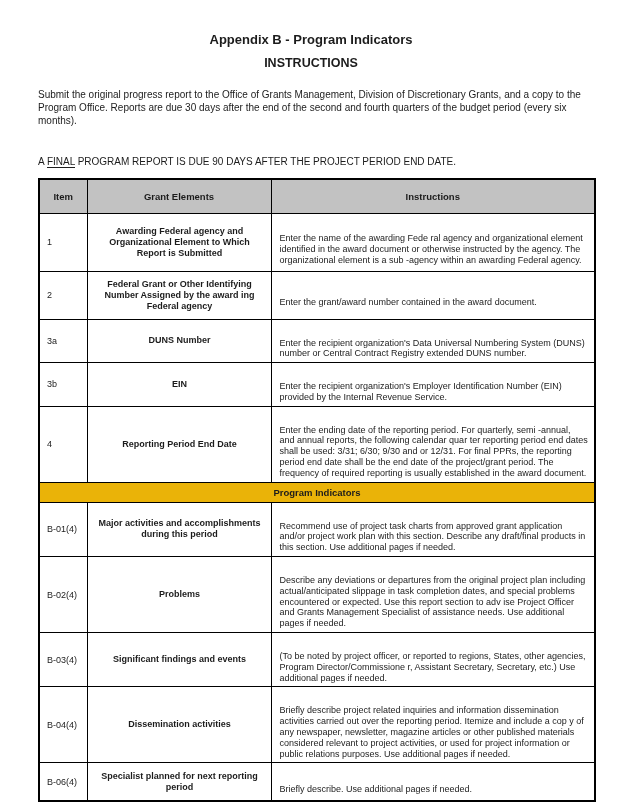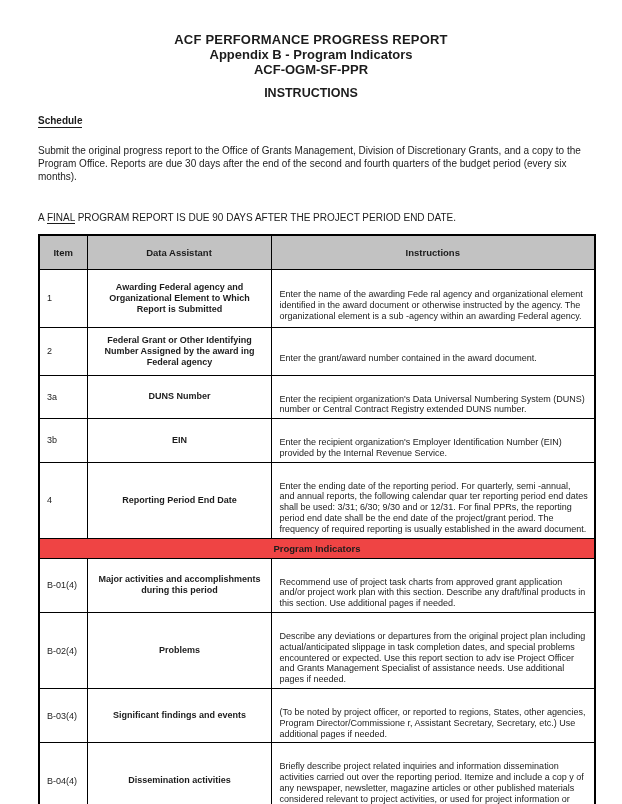--- a/index.html
+++ b/index.html
@@ -52,59 +52,54 @@
     line-height: 11px;
     padding: 2px 8px 2px 9px;
     text-align: center;
   }
   td.c-instr {
     font-size: 9px;
     line-height: 10.8px;
     padding: 18px 6px 3px 8px;
   }
   tr.section-row td {
-    background: #ef4444;
+    background: #eab308;
     font-size: 9.5px;
     font-weight: bold;
     text-align: center;
     height: 20px;
   }
 </style>
 </head>
 <body>
 
 <div class="page">
 
   <div class="title-block">
-    <div class="title-main">ACF PERFORMANCE PROGRESS REPORT</div>
     <div class="title-sub">Appendix B - Program Indicators</div>
-    <div class="title-sub">ACF-OGM-SF-PPR</div>
     <div class="instructions-heading">INSTRUCTIONS</div>
   </div>
 
   <div class="content">
 
-    <div class="schedule-heading">
-      <span>Schedule</span>
-    </div>
 
     <p class="para">Submit the original progress report to the Office of Grants Management, Division of Discretionary Grants, and a copy to the Program Office.  Reports are due 30 days after the end of the second and fourth quarters of the budget period (every six months).</p>
 
     <p class="para final-note"><span>A </span><span class="u">FINAL</span><span> PROGRAM REPORT IS DUE 90 DAYS AFTER THE PROJECT PERIOD END DATE.</span></p>
 
     <table class="instr-table">
       <colgroup>
         <col style="width:48px">
         <col style="width:184px">
         <col style="width:324px">
       </colgroup>
       <thead>
         <tr>
           <th>Item</th>
-          <th>Data Assistant</th>
+          <th>Grant Elements</th>
           <th>Instructions</th>
         </tr>
       </thead>
       <tbody>
         <tr style="height:58px">
           <td class="c-item">1</td>
           <td class="c-elem">Awarding Federal agency and Organizational Element to Which Report is Submitted</td>
           <td class="c-instr">Enter the name of the awarding Fede ral agency and organizational element identified in the award document or otherwise instructed by the agency. The organizational element is a sub -agency within an awarding Federal agency.</td>
         </tr>
         <tr style="height:48px">

